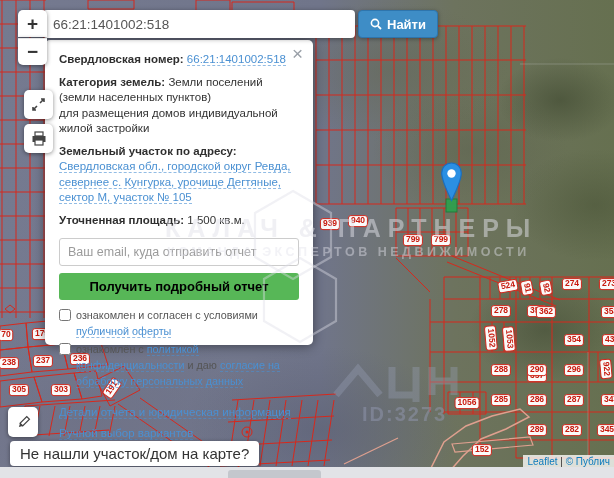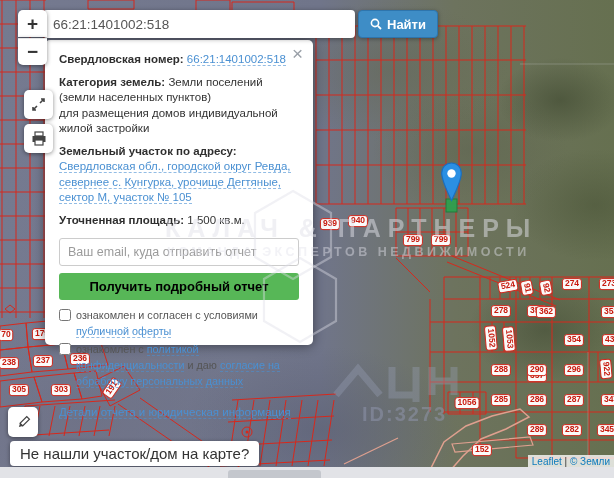--- a/index.html
+++ b/index.html
@@ -150,21 +150,21 @@
     <svg width="614" height="467">
       <g stroke="rgba(222,222,230,.42)" stroke-width="2.2" fill="none">
         <path d="M293 191 L331 213 L331 257 L293 279 L255 257 L255 213 Z"></path>
         <path d="M300 258 L336 279 L336 321 L300 342 L264 321 L264 279 Z"></path>
       </g>
     </svg>
     <div class="l1">КАЛАЧ &amp; ПАРТНЕРЫ</div>
     <div class="l2">КОМАНДА ЭКСПЕРТОВ НЕДВИЖИМОСТИ</div>
   </div>
 
-  <div id="attrib"><a>Leaflet</a><span> | </span><a>© Земли</a></div>
+  <div id="attrib"><a>Leaflet</a><span> | </span><a>© Публич</a></div>
 </div>
 
 <div id="searchbar">
   <input id="search-input" type="text" value="66:21:1401002:518" style="">
   <button id="find-btn">
     <svg width="12" height="12" viewBox="0 0 12 12">
       <circle cx="5" cy="5" r="3.6" fill="none" stroke="#fff" stroke-width="1.6"></circle>
       <line x1="7.8" y1="7.8" x2="11" y2="11" stroke="#fff" stroke-width="1.8"></line>
     </svg>
     <span>Найти</span>
@@ -217,20 +217,21 @@
   <label class="chk">
     <input type="checkbox" style="">
     <span><span>ознакомлен и согласен с условиями </span><a>публичной оферты</a></span>
   </label>
   <label class="chk">
     <input type="checkbox" style="">
     <span><span>ознакомлён с </span><a>политикой конфиденциальности</a><span> и даю </span><a>согласие на обработку персональных данных</a></span>
   </label>
   <div class="links">
     <a>Детали отчета и юридическая информация</a><br>
+    <a>Ручной выбор вариантов</a>
   </div>
 </div>
 
 <button class="ctrl" id="edit-btn">
   <svg width="15" height="15" viewBox="0 0 15 15">
     <g transform="rotate(45 7.5 7.5)">
       <rect x="5.6" y="1" width="3.8" height="9.5" fill="none" stroke="#444" stroke-width="1.2"></rect>
       <path d="M5.6 10.5 L7.5 14 L9.4 10.5 Z" fill="#444"></path>
     </g>
   </svg>

